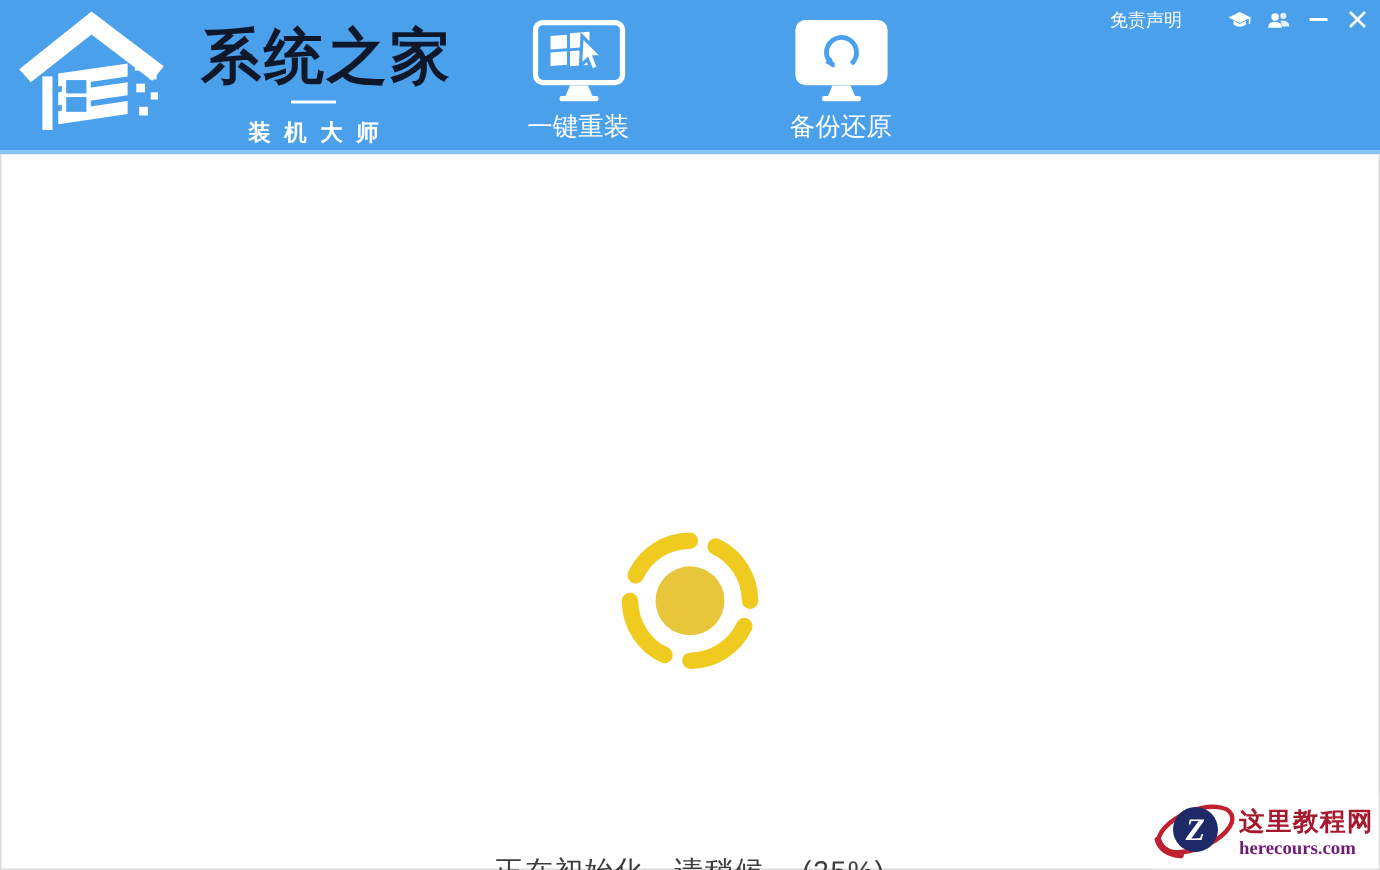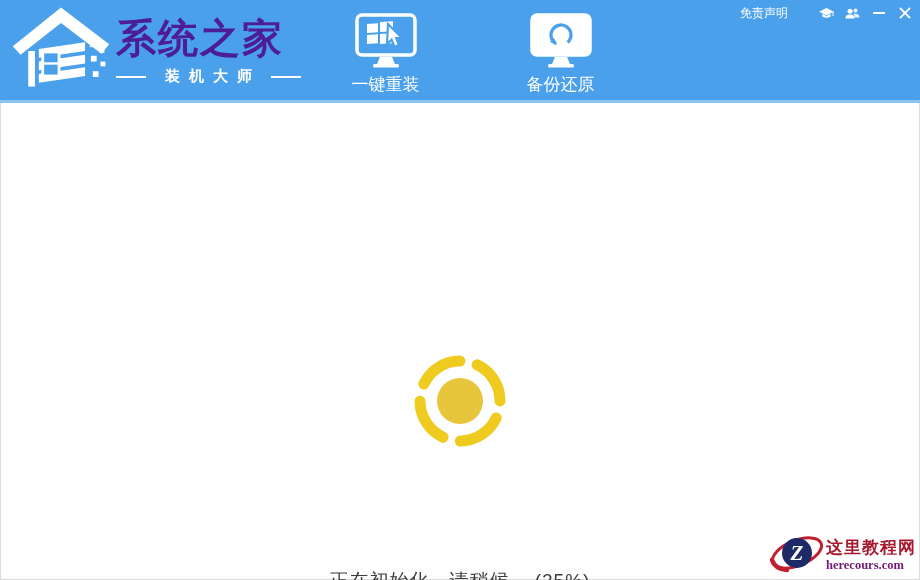--- a/index.html
+++ b/index.html
@@ -6,22 +6,22 @@
   .window{
     width:920px;height:580px;position:relative;overflow:hidden;
     background:#fefefe;font-family:"Liberation Sans",sans-serif;
   }
   
   .header{position:absolute;top:0;left:0;right:0;height:100px;background:#4BA0EC;}
   .header-strip{position:absolute;top:100px;left:0;right:0;height:3px;background:#8AC4F4;}
   
   .logo{position:absolute;left:8px;top:2px;display:flex;align-items:flex-start;}
   .logo-text{margin-left:2px;padding-top:16px;}
-  .logo-title{font-size:40px;font-weight:bold;color:#4c1d95;letter-spacing:2px;line-height:1;}
-  .logo-sub{display:flex;align-items:center;gap:10px;margin-top:9px;justify-content:space-between;}
+  .logo-title{font-size:40px;font-weight:bold;color:#0f172a;letter-spacing:2px;line-height:1;margin-left:18px;}
+  .logo-sub{display:flex;align-items:center;gap:10px;margin-top:9px;justify-content:space-between;flex-direction:column;}
   .dash{width:30px;height:2px;background:#fff;}
   .logo-subtitle{color:#fff;font-size:15px;font-weight:bold;letter-spacing:9px;text-indent:9px;}
   
   .titlebar{position:absolute;top:4px;right:8px;display:flex;align-items:center;height:18px;z-index:5;}
   .disclaimer{color:#fff;font-size:12px;margin-right:20px;cursor:pointer;}
   .tb-icon{width:15px;height:15px;margin-left:11px;display:flex;align-items:center;justify-content:center;cursor:pointer;}
   .min-bar{width:12px;height:2px;background:#fff;}
   
   .tabs{position:absolute;left:298px;top:0;height:112px;display:flex;}
   .tab{width:175px;height:100px;display:flex;flex-direction:column;align-items:center;cursor:pointer;color:#fff;box-sizing:border-box;}

